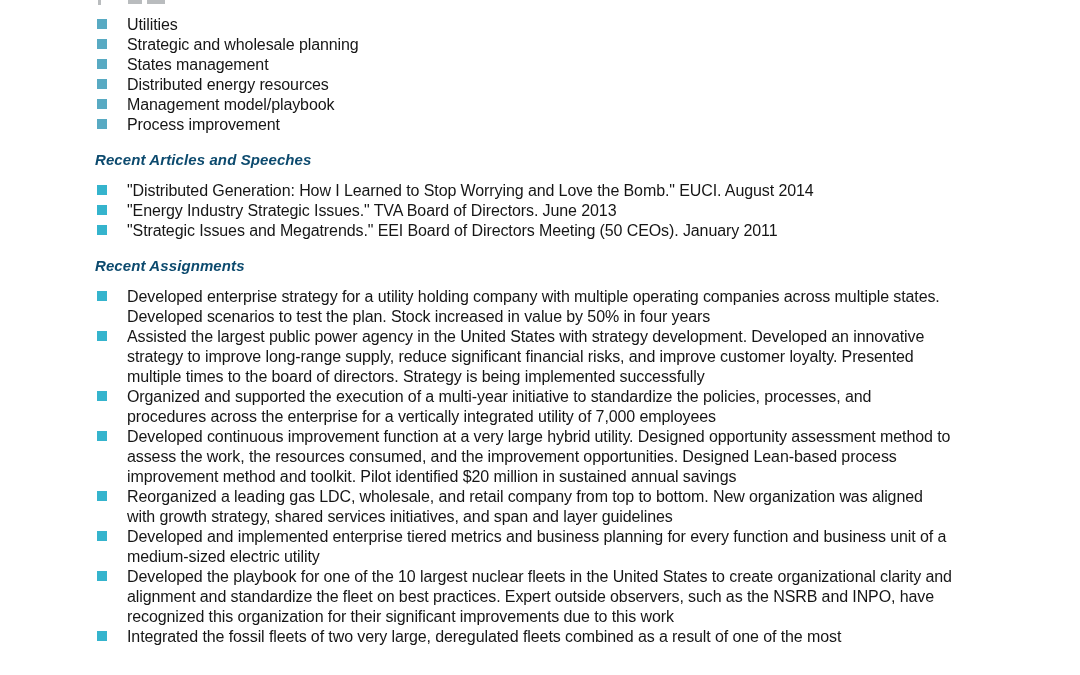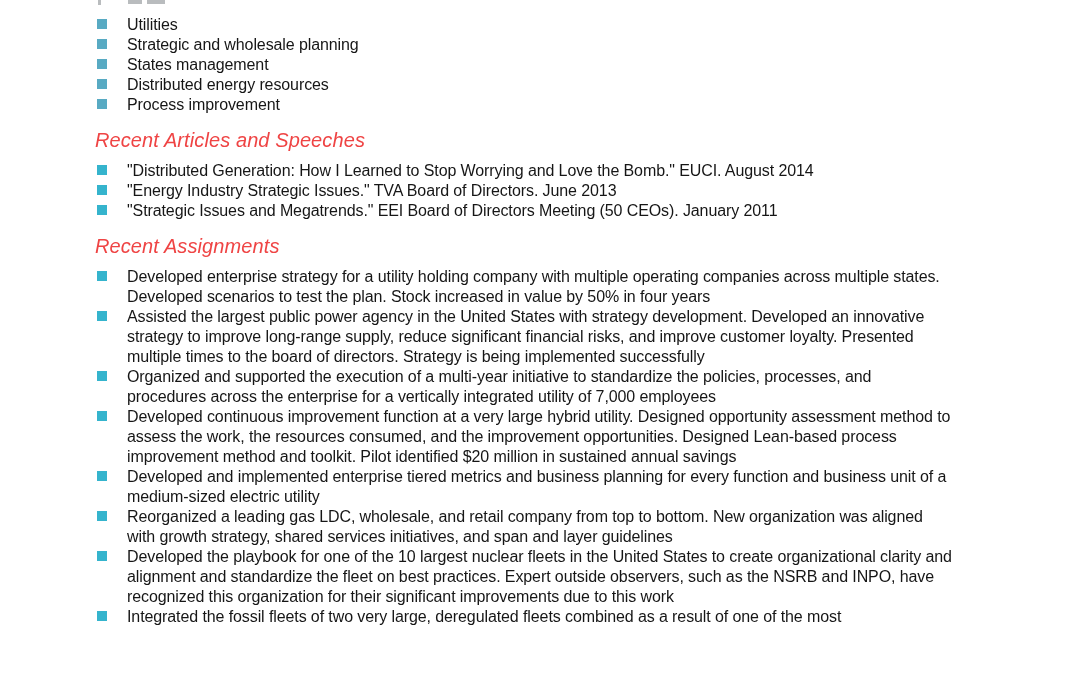--- a/index.html
+++ b/index.html
@@ -49,60 +49,61 @@
   }
   ul.expertise-list       { margin-top: 15px; }
   ul.expertise-list .bullet   { background: #58aac3; }
   ul.articles-list        { margin-top: 11px; }
   ul.articles-list .bullet    { background: #35b4cd; }
   ul.assignments-list     { margin-top: 11px; }
   ul.assignments-list .bullet { background: #35b4cd; }
 
   h3.section-heading {
     margin: 15px 0 0 95px;
-    font-size: 20px;
+    font-size: 15px;
     line-height: 20px;
     font-style: italic;
-    font-weight: normal;
-    color: #ef4444;
+    font-weight: bold;
+    color: #0c4a6e;
     letter-spacing: 0.1px;
   }
   h3.section-heading.assignments-heading { }
 </style>
 </head>
 <body>
 
 <div class="page">
 
   <div class="remnant r1"></div>
   <div class="remnant r2"></div>
   <div class="remnant r3"></div>
 
   <ul class="bullet-list expertise-list">
     <li><span class="bullet"></span><span>Utilities</span></li>
     <li><span class="bullet"></span><span>Strategic and wholesale planning</span></li>
     <li><span class="bullet"></span><span>States management</span></li>
     <li><span class="bullet"></span><span>Distributed energy resources</span></li>
+    <li><span class="bullet"></span><span>Management model/playbook</span></li>
     <li><span class="bullet"></span><span>Process improvement</span></li>
   </ul>
 
   <h3 class="section-heading articles-heading">Recent Articles and Speeches</h3>
 
   <ul class="bullet-list articles-list">
     <li><span class="bullet"></span><span>"Distributed Generation: How I Learned to Stop Worrying and Love the Bomb." EUCI. August 2014</span></li>
     <li><span class="bullet"></span><span>"Energy Industry Strategic Issues." TVA Board of Directors. June 2013</span></li>
     <li><span class="bullet"></span><span>"Strategic Issues and Megatrends." EEI Board of Directors Meeting (50 CEOs). January 2011</span></li>
   </ul>
 
   <h3 class="section-heading assignments-heading">Recent Assignments</h3>
 
   <ul class="bullet-list assignments-list">
     <li><span class="bullet"></span><span>Developed enterprise strategy for a utility holding company with multiple operating companies across multiple states. Developed scenarios to test the plan. Stock increased in value by 50% in four years</span></li>
     <li><span class="bullet"></span><span>Assisted the largest public power agency in the United States with strategy development. Developed an innovative strategy to improve long-range supply, reduce significant financial risks, and improve customer loyalty. Presented multiple times to the board of directors. Strategy is being implemented successfully</span></li>
     <li><span class="bullet"></span><span>Organized and supported the execution of a multi-year initiative to standardize the policies, processes, and procedures across the enterprise for a vertically integrated utility of 7,000 employees</span></li>
     <li><span class="bullet"></span><span>Developed continuous improvement function at a very large hybrid utility. Designed opportunity assessment method to assess the work, the resources consumed, and the improvement opportunities. Designed Lean-based process improvement method and toolkit. Pilot identified $20 million in sustained annual savings</span></li>
+    <li><span class="bullet"></span><span>Reorganized a leading gas LDC, wholesale, and retail company from top to bottom. New organization was aligned with growth strategy, shared services initiatives, and span and layer guidelines</span></li>
     <li><span class="bullet"></span><span>Developed and implemented enterprise tiered metrics and business planning for every function and business unit of a medium-sized electric utility</span></li>
-    <li><span class="bullet"></span><span>Reorganized a leading gas LDC, wholesale, and retail company from top to bottom. New organization was aligned with growth strategy, shared services initiatives, and span and layer guidelines</span></li>
     <li><span class="bullet"></span><span>Developed the playbook for one of the 10 largest nuclear fleets in the United States to create organizational clarity and alignment and standardize the fleet on best practices. Expert outside observers, such as the NSRB and INPO, have recognized this organization for their significant improvements due to this work</span></li>
     <li><span class="bullet"></span><span>Integrated the fossil fleets of two very large, deregulated fleets combined as a result of one of the most</span></li>
   </ul>
 
 </div>
 
 </body></html>

